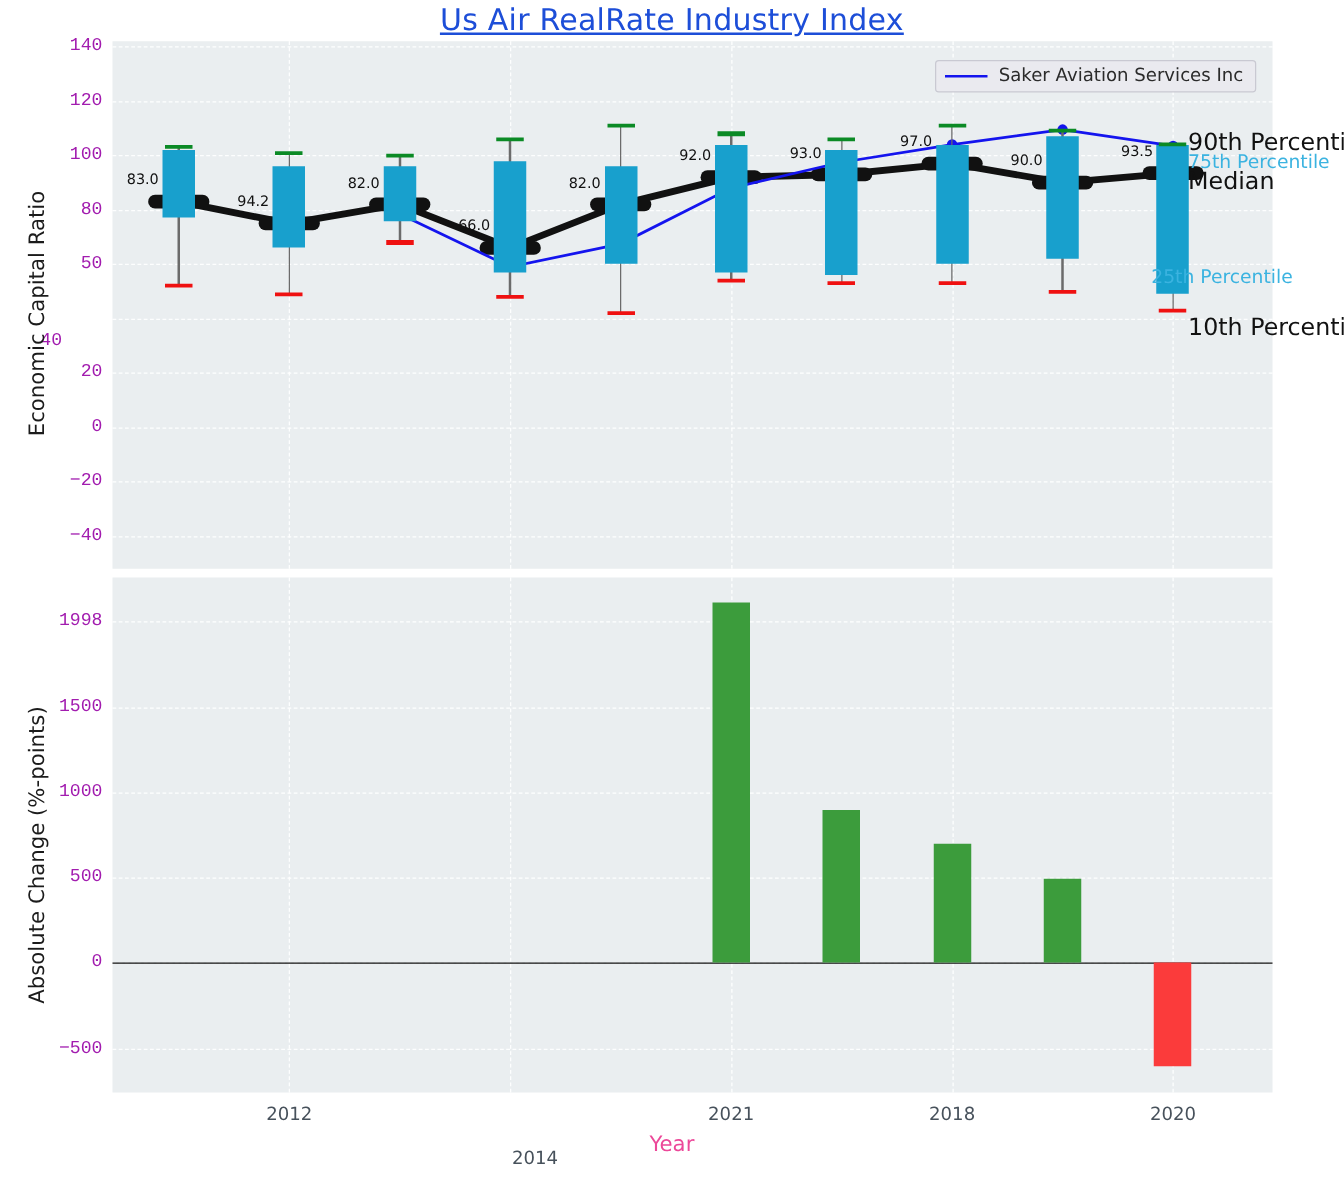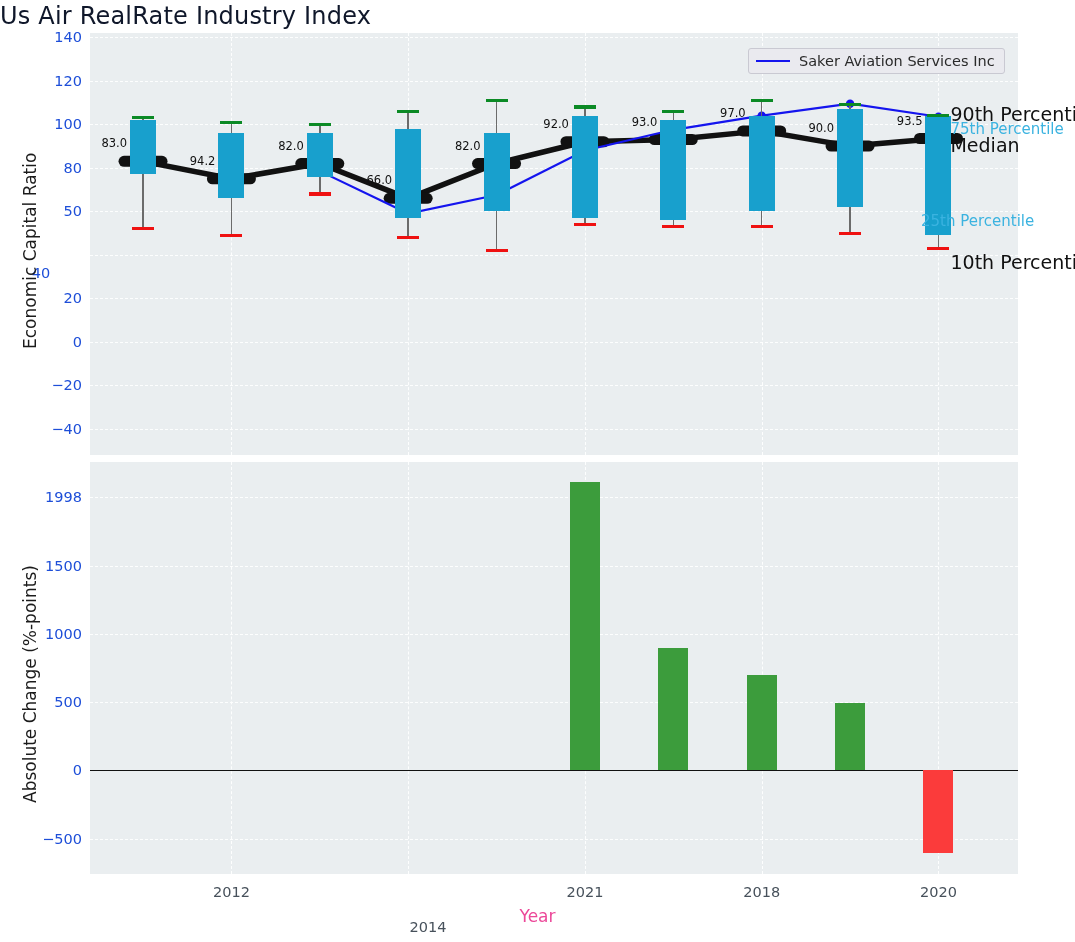--- a/index.html
+++ b/index.html
@@ -1,35 +1,36 @@
 <!DOCTYPE html>
 <html><head>
 <meta charset="utf-8">
 <style>
   html,body{margin:0;padding:0;background:#ffffff;}
   body{width:1075px;height:942px;font-family:"DejaVu Sans",sans-serif;overflow:hidden;}
   #root{position:relative;width:1075px;height:942px;background:#ffffff;}
 
   .title{
-    position:absolute;left:0;top:2px;width:1075px;text-align:left;
-    font-size:24px;color:#0f172a;font-family:"DejaVu Sans",sans-serif;
+    position:absolute;left:0;top:2px;width:1075px;text-align:center;
+    font-size:24px;color:#1d4ed8;font-family:"DejaVu Sans",sans-serif;
     letter-spacing:0.2px;
+    text-decoration:underline;
   }
 
   
   .panel{position:absolute;background:#eaeef0;}
   #panel-top{left:90px;top:33px;width:928px;height:422px;}
   #panel-bot{left:90px;top:462px;width:928px;height:412px;}
 
   .gridline-h{position:absolute;left:0;width:100%;height:0;
     border-top:1.4px dashed #ffffff;opacity:.95;}
   .gridline-v{position:absolute;top:0;height:100%;width:0;
     border-left:1.4px dashed #ffffff;opacity:.95;}
   .ytick-wrap{position:absolute;left:0;width:82px;text-align:right;
-    font-size:14.5px;color:#1d4ed8;transform:translateY(-50%);}
+    font-size:14.5px;color:#a21caf;transform:translateY(-50%);font-family:Liberation Mono, monospace;}
   .xtick{position:absolute;top:884px;font-size:14.5px;color:#47515b;
     transform:translateX(-50%);white-space:nowrap;}
 
   .ylabel{position:absolute;font-size:17px;color:#1b1b1b;white-space:nowrap;
     transform-origin:0 0;transform:rotate(-90deg);}
   .xlabel{position:absolute;left:0;top:906px;width:1075px;text-align:center;
     font-size:17px;color:#ec4899;}
 
   
   .box{position:absolute;background:#18a0cd;}

